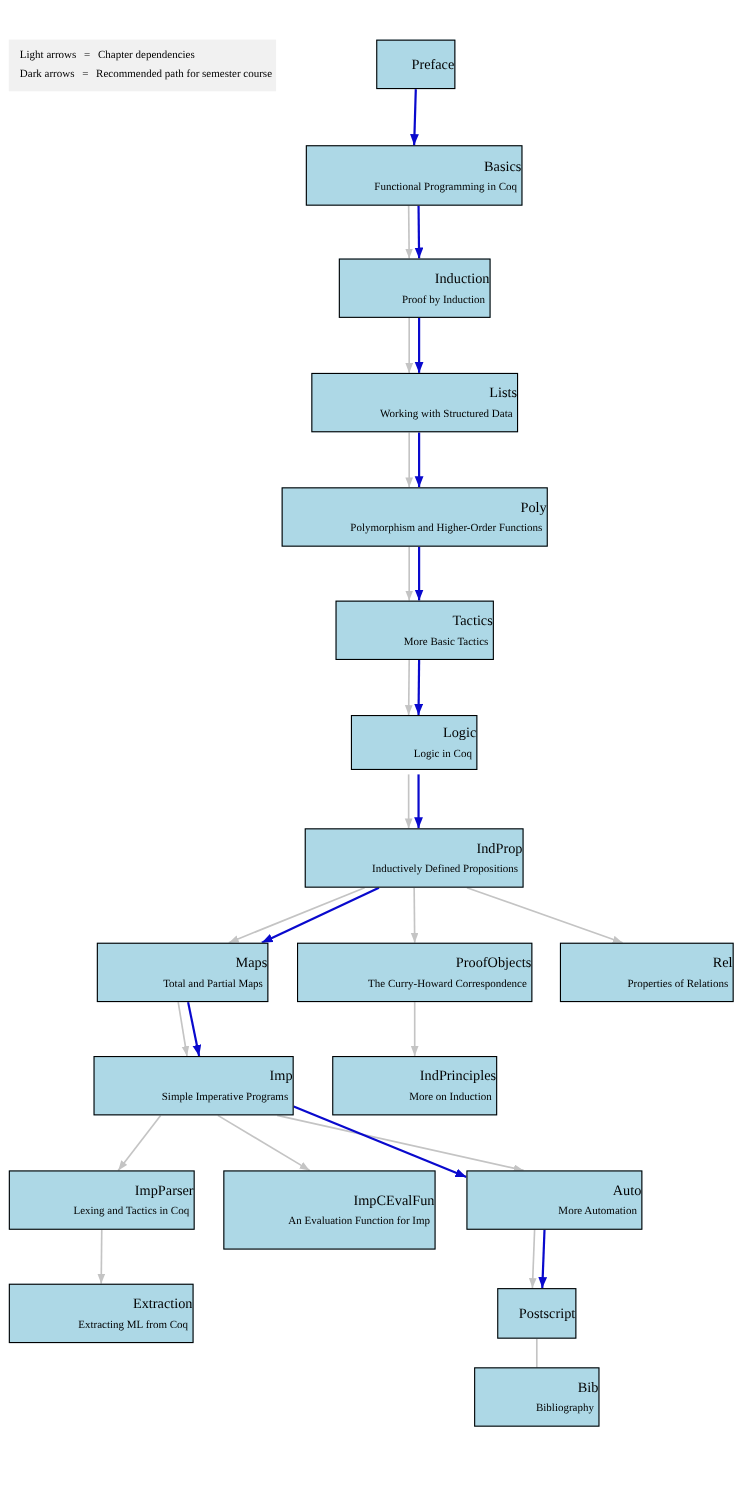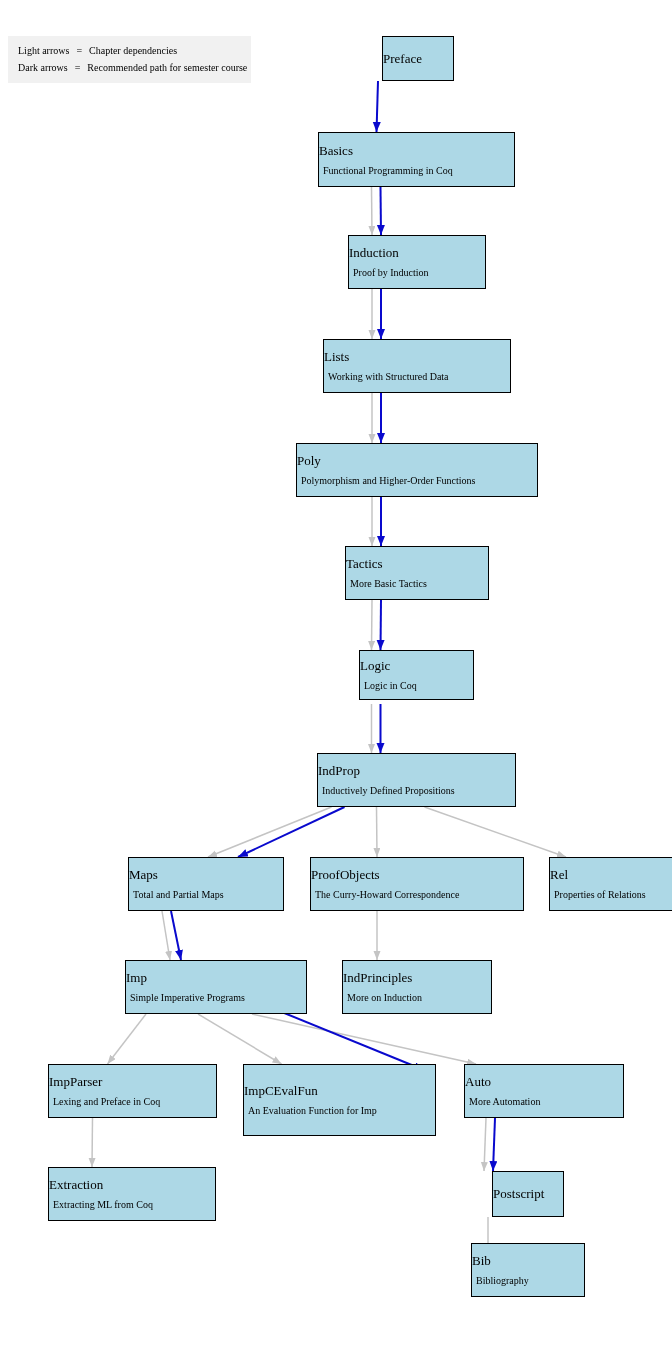--- a/index.html
+++ b/index.html
@@ -7,22 +7,22 @@
   #canvas{position:relative;width:672px;height:1361px;background:var(--bg,#fff);overflow:hidden;}
   #edges{position:absolute;left:0;top:0;width:672px;height:1361px;}
   .edge-dep{stroke:var(--dep-color,#c4c4c4);stroke-width:1.5;fill:none;}
   .edge-rec{stroke:var(--rec-color,#0000cd);stroke-width:2;fill:none;}
   #arrow-dep path{fill:var(--dep-color,#c4c4c4);}
   #arrow-rec path{fill:var(--rec-color,#0000cd);}
   .node{
     position:absolute;box-sizing:border-box;
     background:var(--node-fill,#add8e6);
     border:1px solid var(--node-border,#000);
-    display:flex;flex-direction:column;align-items:flex-start;justify-content:center;
-    gap:7px;text-align:center;cursor:pointer;margin-left:40px;
+    display:flex;flex-direction:column;align-items:flex-end;justify-content:center;
+    gap:7px;text-align:center;cursor:pointer;
   }
   .node-title{font-size:13px;color:#000;line-height:14px;}
   .node-sub{font-size:10px;color:#000;line-height:11px;padding:0 4px;}
   .legend{
     position:absolute;left:8px;top:36px;
     background:var(--legend-bg,#f0f0f0);
     padding:6px 4px 7px 10px;font-size:10px;color:#000;
   }
   .legend-row{display:grid;grid-template-columns:max-content max-content max-content;column-gap:7px;line-height:17px;}
 </style>
@@ -117,21 +117,21 @@
       <div class="node" style="left: 85px; top: 960px; width: 182px; height: 54px;">
         <div class="node-title">Imp</div>
         <div class="node-sub">Simple Imperative Programs</div>
       </div>
       <div class="node" style="left: 302px; top: 960px; width: 150px; height: 54px;">
         <div class="node-title">IndPrinciples</div>
         <div class="node-sub">More on Induction</div>
       </div>
       <div class="node" style="left: 8px; top: 1064px; width: 169px; height: 54px;">
         <div class="node-title">ImpParser</div>
-        <div class="node-sub">Lexing and Preface in Coq</div>
+        <div class="node-sub">Lexing and Tactics in Coq</div>
       </div>
       <div class="node" style="left: 203px; top: 1064px; width: 193px; height: 72px;">
         <div class="node-title">ImpCEvalFun</div>
         <div class="node-sub">An Evaluation Function for Imp</div>
       </div>
       <div class="node" style="left: 424px; top: 1064px; width: 160px; height: 54px;">
         <div class="node-title">Auto</div>
         <div class="node-sub">More Automation</div>
       </div>
       <div class="node" style="left: 8px; top: 1167px; width: 168px; height: 54px;">

